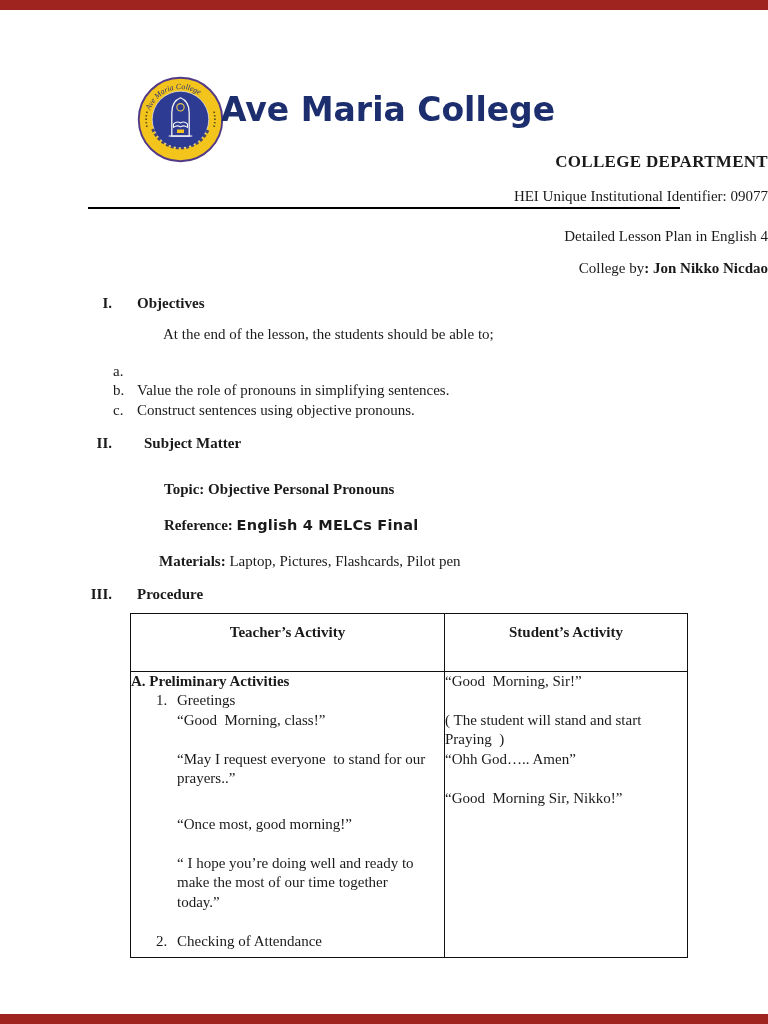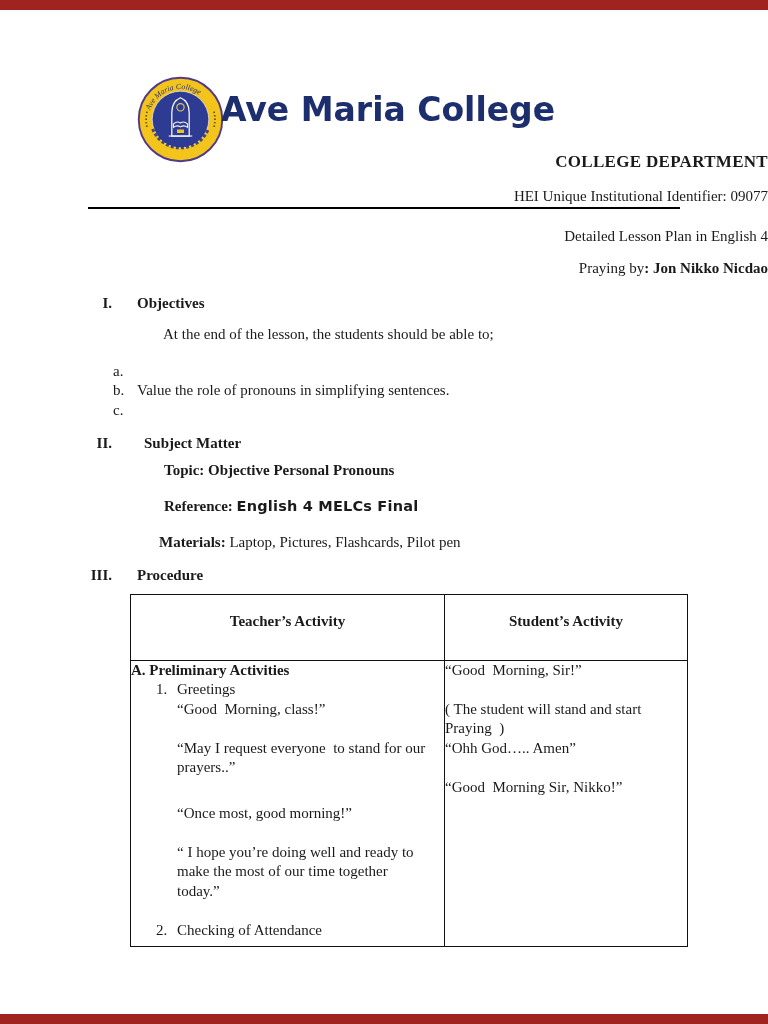--- a/index.html
+++ b/index.html
@@ -38,21 +38,21 @@
   .sec-head{display:flex;margin-left:88px;font-weight:bold;}
   .sec-head .numeral{width:24px;text-align:right;flex-shrink:0;}
   .sec-head .sec-title{margin-left:25px;}
   .m-obj{margin-top:15px;}
   .intro{margin-left:163px;margin-top:12px;}
   .abc{margin-top:17px;}
   .abc-item{display:flex;margin-left:113px;}
   .abc-item .marker{width:24px;flex-shrink:0;}
   .m-subj{margin-top:14px;gap:7px;}
   .kv{margin-left:164px;font-weight:bold;}
-  .kv-topic{margin-top:7px;}
+  .kv-topic{margin-top:26px;}
   .kv-ref{margin-top:17px;}
   .kv-mat{margin-left:159px;margin-top:16px;}
   .kv .val-regular{font-weight:normal;}
   .sans-val{
     font-family:"DejaVu Sans", sans-serif;
     font-size:14.5px;font-weight:bold;letter-spacing:0.2px;
   }
   .m-proc{margin-top:14px;}
 
   .lesson-table{
@@ -63,21 +63,21 @@
   }
   .lesson-table td,.lesson-table th{
     border:1.5px solid #111;
     vertical-align:top;
     padding:0;
   }
   .col-teacher{width:314px;}
   .col-student{width:243px;}
   .lesson-table th{
     font-size:15px;font-weight:bold;text-align:center;
-    height:48px;padding-top:17px;
+    height:48px;padding-top:9px;
   }
   .cell-teacher{height:285px;padding:3px 4px 0 5px;}
   .cell-student{height:285px;padding:61px 4px 0 7px;margin-top:28px;}
   .line{white-space:pre-wrap;}
   .blank{height:19.5px;}
   .blank-tall{height:26px;}
   .num-row{display:flex;margin-left:25px;}
   .num-row .marker{width:21px;flex-shrink:0;}
   .q{margin-left:46px;}
   .q2{max-width:254px;}
@@ -108,38 +108,39 @@
       <rect x="46" y="61.5" width="8" height="4" fill="#f3c51c"></rect>
     </svg>
     <div class="school-name">Ave Maria College</div>
   </div>
 
   <div class="center dept">COLLEGE DEPARTMENT</div>
   <div class="center hei">HEI Unique Institutional Identifier: 09077</div>
   <div class="rule"></div>
 
   <div class="center doc-title">Detailed Lesson Plan in English 4</div>
-  <div class="center prepared"><span>Praying by</span><span class="bold pre">: Jon Nikko Nicdao</span></div>
+  <div class="center prepared"><span>College by</span><span class="bold pre">: Jon Nikko Nicdao</span></div>
 
   <div class="sec-head m-obj">
     <span class="numeral">I.</span>
     <span class="sec-title">Objectives</span>
   </div>
   <div class="intro">At the end of the lesson, the students should be able to;</div>
 
   <div class="abc">
     <div class="abc-item">
       <span class="marker">a.</span>
     </div>
     <div class="abc-item">
       <span class="marker">b.</span>
       <span>Value the role of pronouns in simplifying sentences.</span>
     </div>
     <div class="abc-item">
       <span class="marker">c.</span>
+      <span>Construct sentences using objective pronouns.</span>
     </div>
   </div>
 
   <div class="sec-head m-subj">
     <span class="numeral">II.</span>
     <span class="sec-title">Subject Matter</span>
   </div>
   <div class="kv kv-topic"><span>Topic:</span> <span>Objective Personal Pronouns</span></div>
   <div class="kv kv-ref"><span>Reference:</span> <span class="sans-val">English 4 MELCs Final</span></div>
   <div class="kv kv-mat"><span>Materials:</span> <span class="val-regular">Laptop, Pictures, Flashcards, Pilot pen</span></div>

